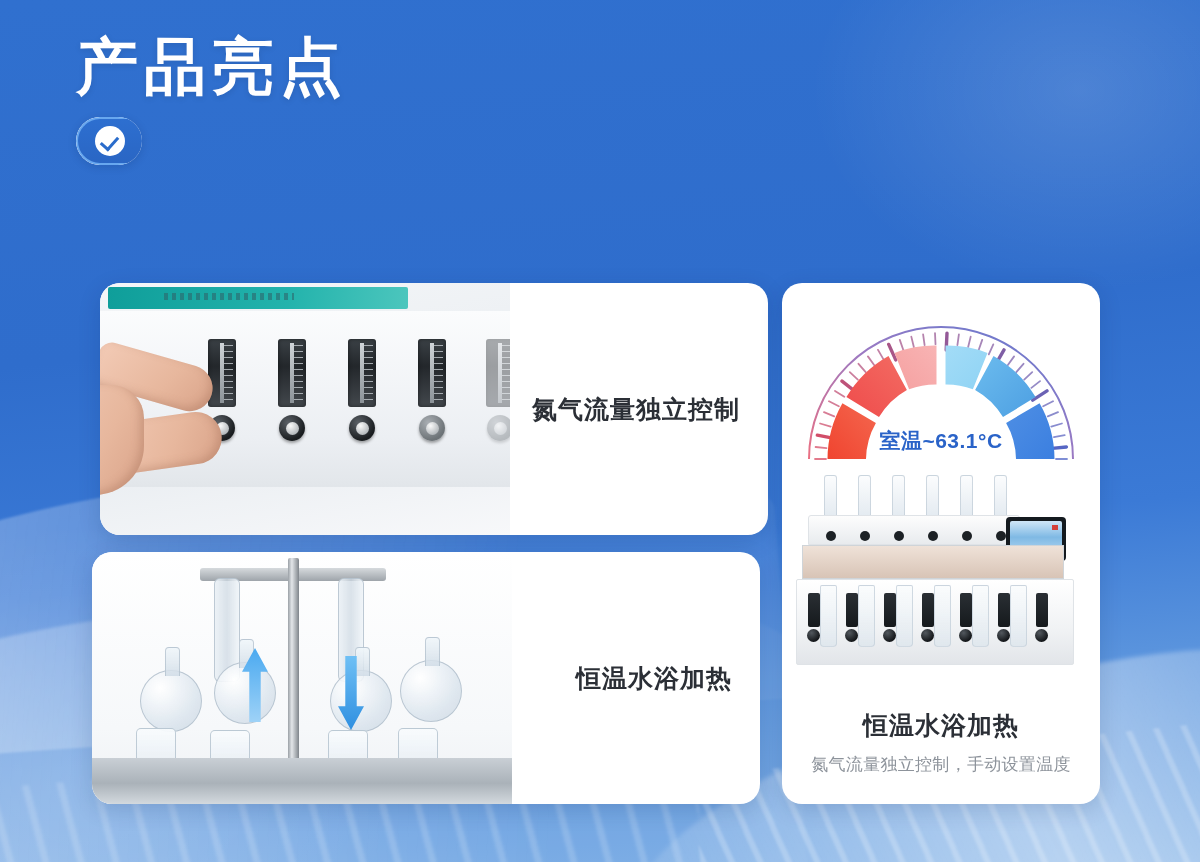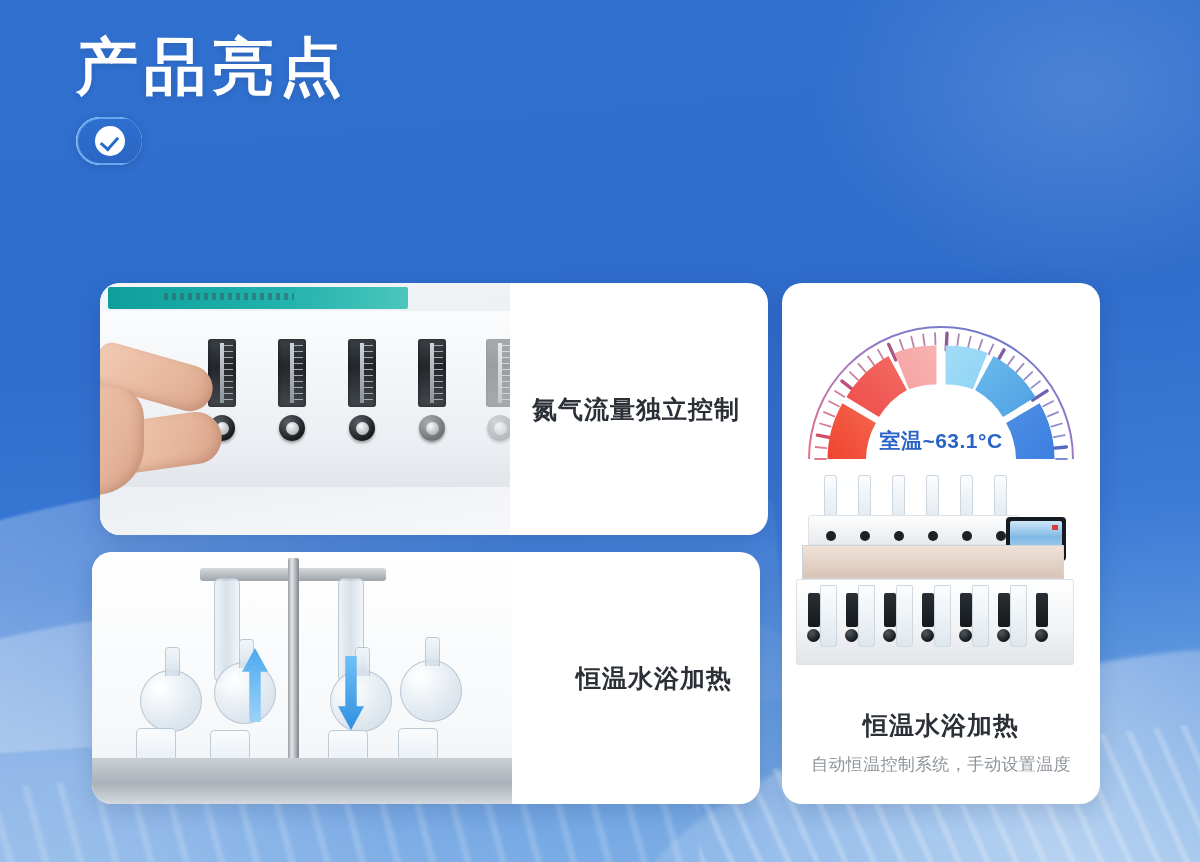--- a/index.html
+++ b/index.html
@@ -537,18 +537,18 @@
         <div class="knob-small" style="left:63px;"></div>
         <div class="knob-small" style="left:101px;"></div>
         <div class="knob-small" style="left:139px;"></div>
         <div class="knob-small" style="left:177px;"></div>
         <div class="knob-small" style="left:215px;"></div>
         <div class="knob-small" style="left:253px;"></div>
       </div>
 
       <div class="bath-text">
         <div class="bath-title">恒温水浴加热</div>
-        <div class="bath-desc">自动恒温控制系统，手动设置温度</div>
+        <div class="bath-desc">氮气流量独立控制，手动设置温度</div>
       </div>
     </div>
   </div>
 
 </div>
 
 </body></html>

